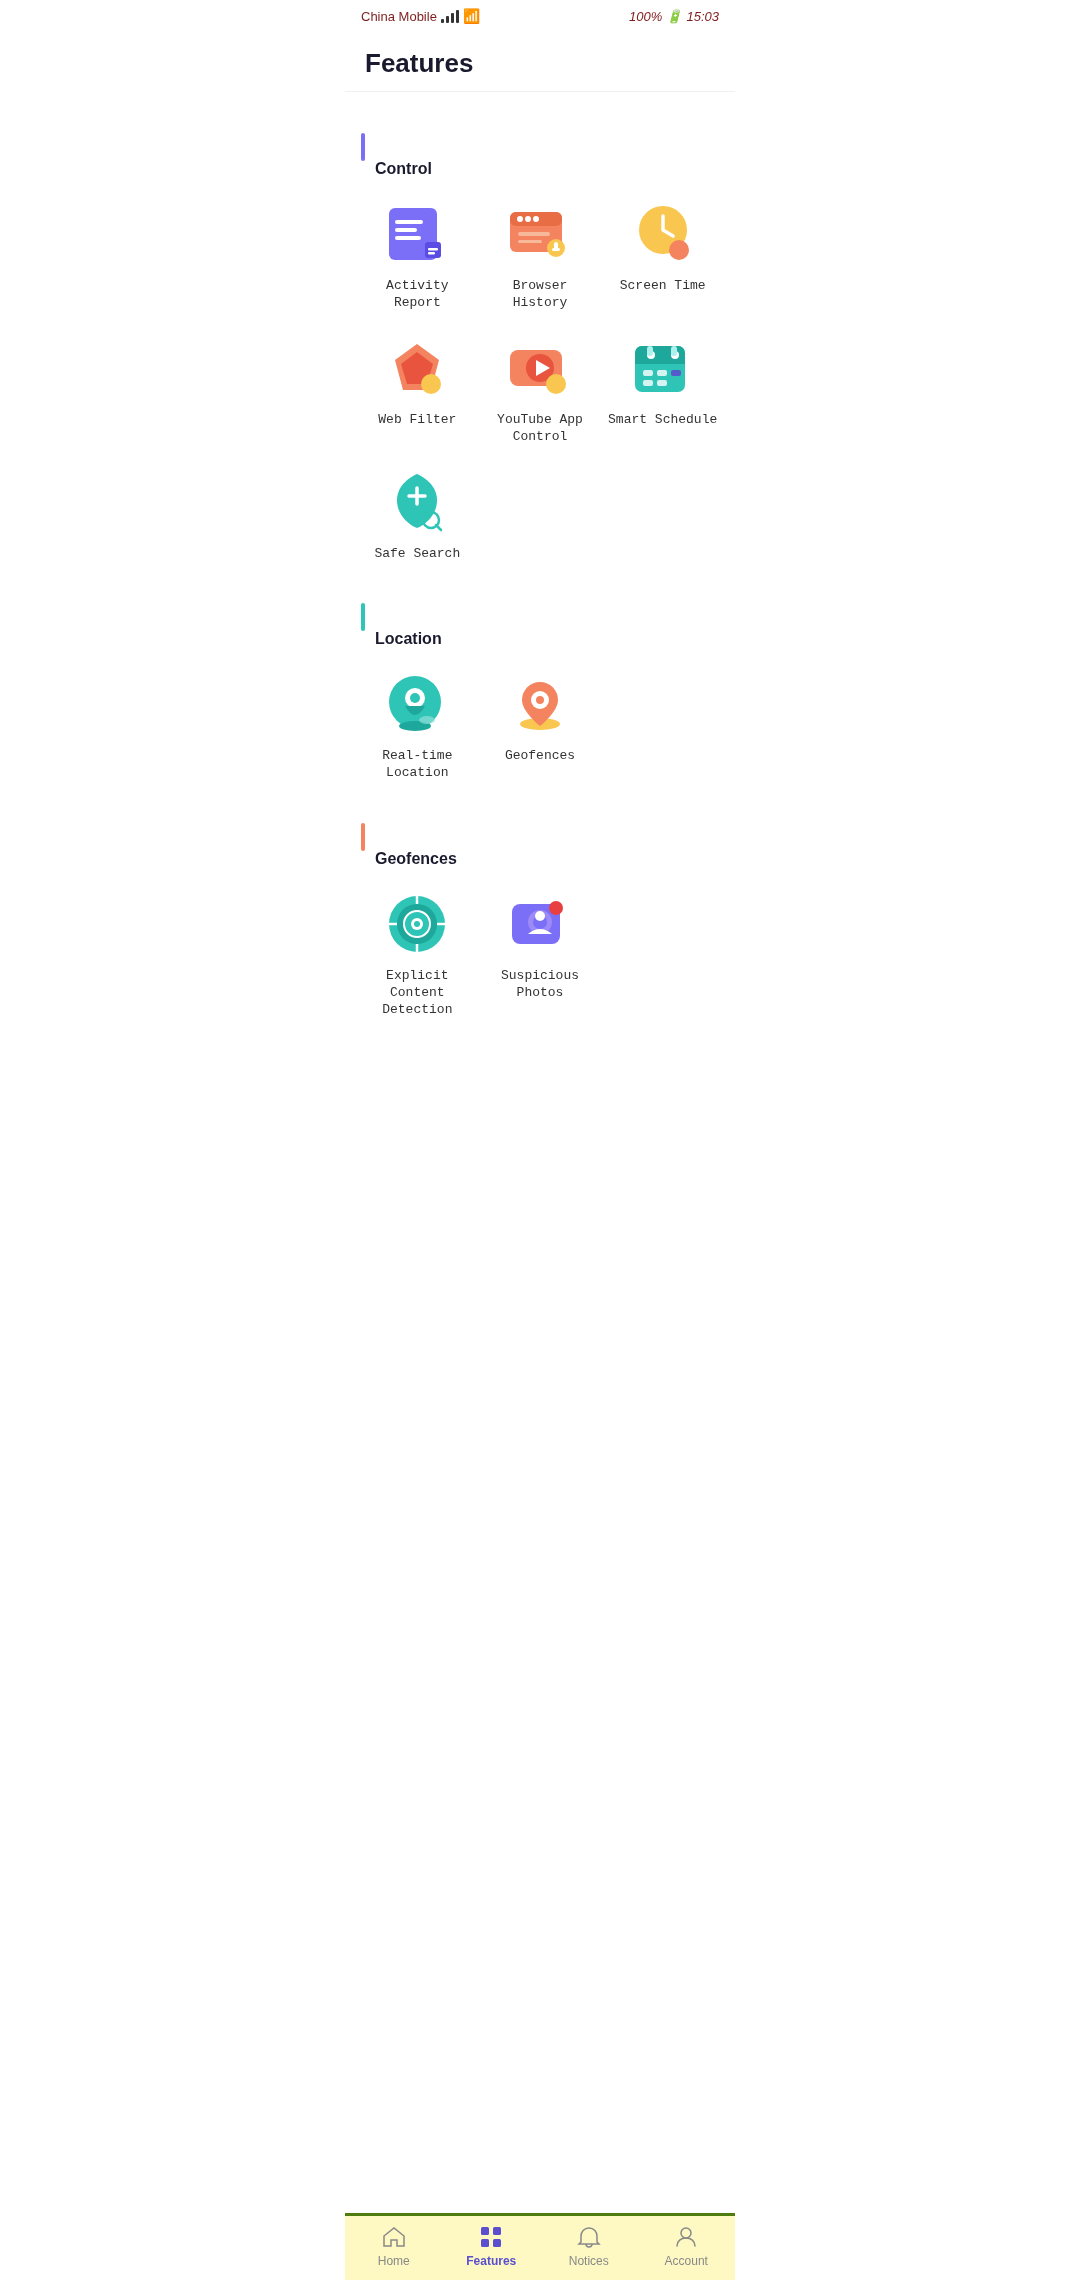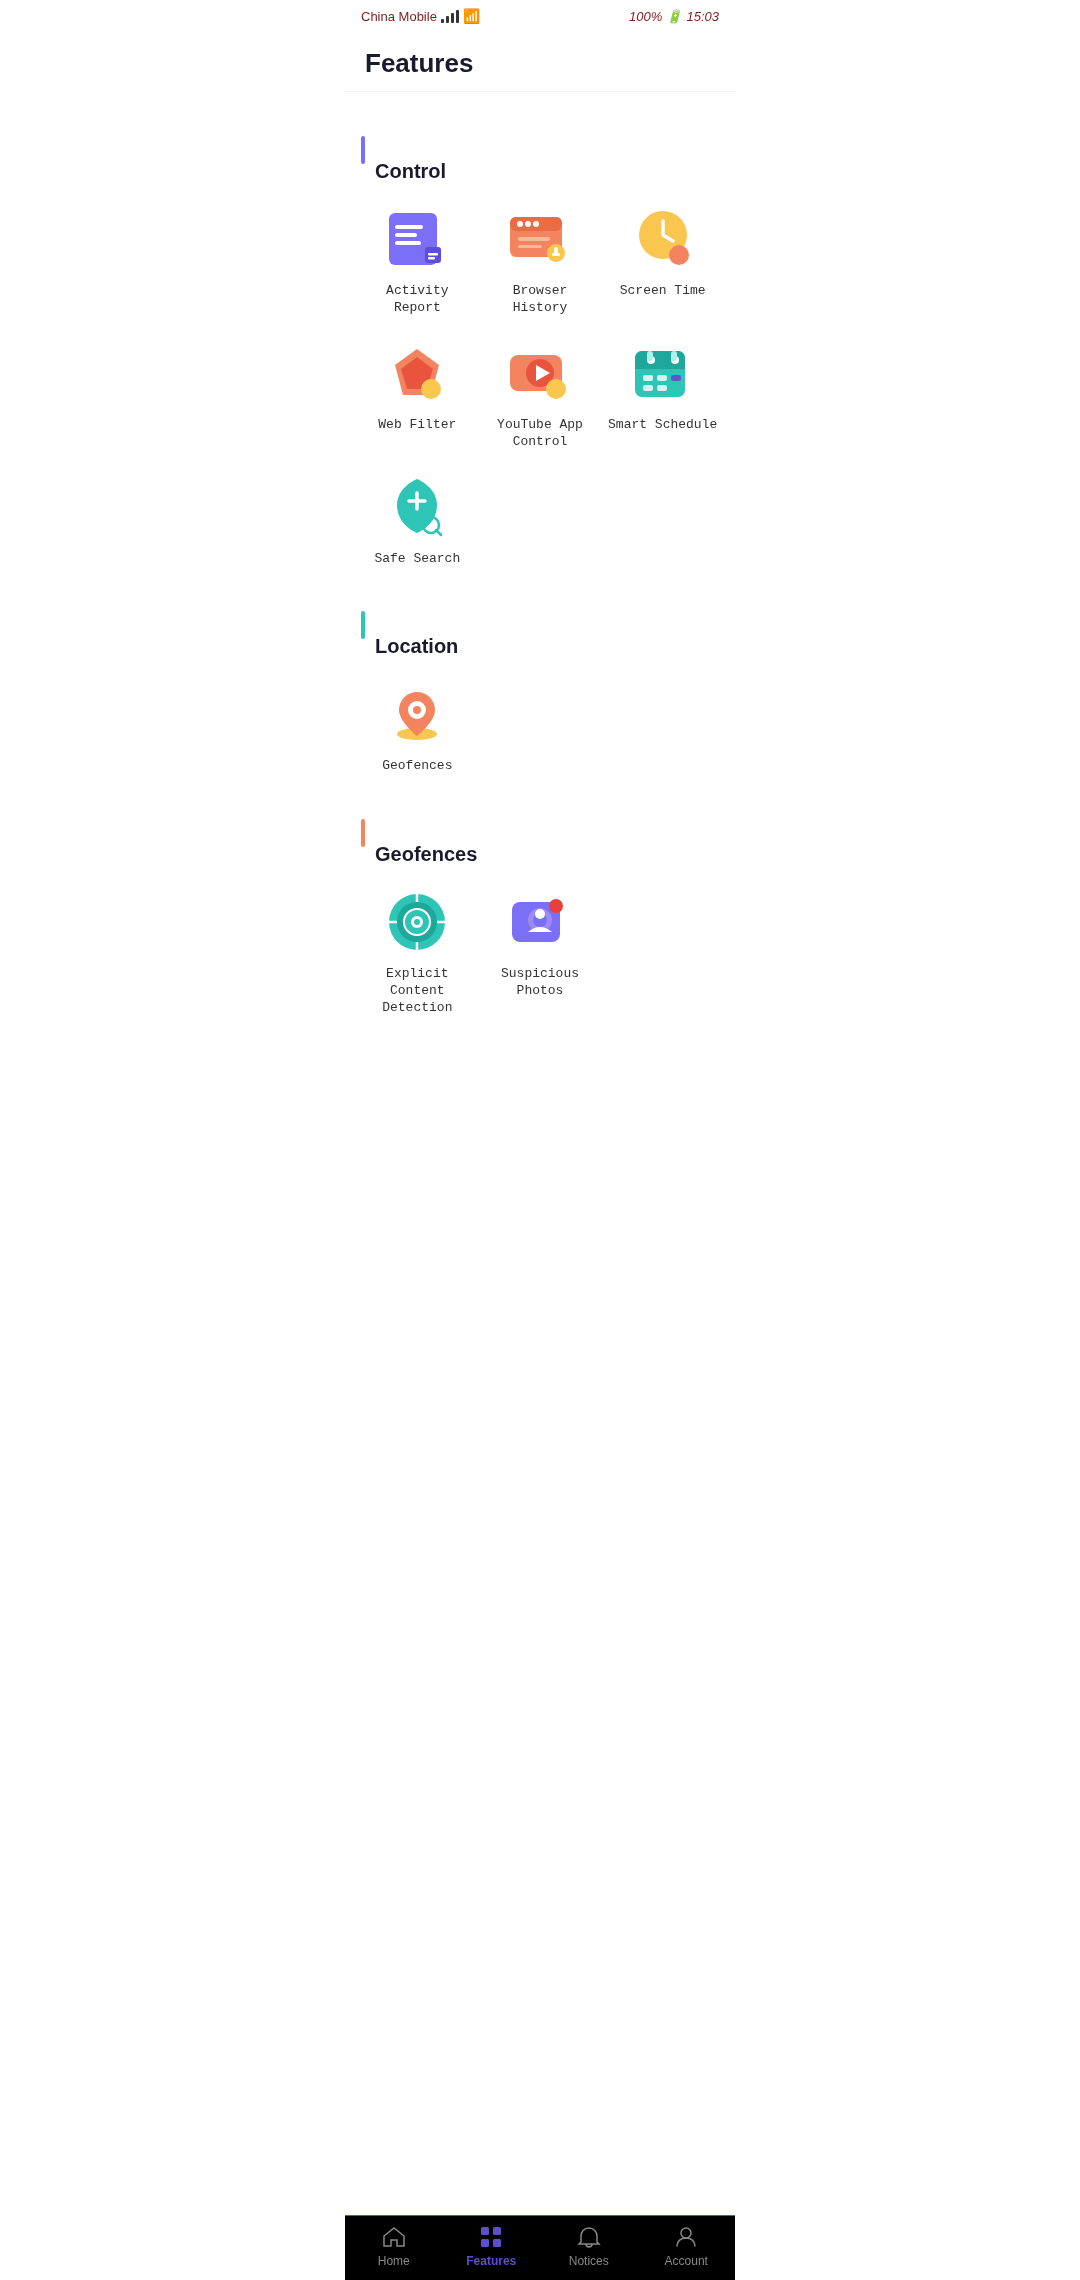--- a/index.html
+++ b/index.html
@@ -52,21 +52,21 @@
       align-items: center;
       gap: 10px;
       margin-bottom: 20px;
     }
     .section-bar {
       width: 4px;
       height: 28px;
       border-radius: 2px;
     }
     .section-title {
-      font-size: 20px;
+      font-size: 16px;
       font-weight: 600;
       color: #1a1a2e;
       margin-top: 44px;
     }
 
     
     .features-grid {
       display: grid;
       grid-template-columns: repeat(3, 1fr);
       gap: 20px 10px;
@@ -97,22 +97,22 @@
       line-height: 1.3;
     }
 
     
     .bottom-nav {
       position: fixed;
       bottom: 0;
       left: 50%;
       transform: translateX(-50%);
       width: 390px;
-      background: #000000;
-      border-top: 1px solid #4d7c0f;
+      background: #fef9c3;
+      border-top: 3px solid #4d7c0f;
       display: flex;
       justify-content: space-around;
       align-items: center;
       padding: 8px 0 12px;
     }
     .nav-item {
       display: flex;
       flex-direction: column;
       align-items: center;
       gap: 4px;
@@ -274,20 +274,34 @@
     </div>
   </div>
 
   <div class="section">
     <div class="section-header">
       <div class="section-bar" style="background:#2ec4b6"></div>
       <span class="section-title">Location</span>
     </div>
     <div class="features-grid">
 
+      <div class="feature-item">
+        <div class="feature-icon">
+          <svg viewBox="0 0 72 72" fill="none">
+            <circle cx="34" cy="34" r="26" fill="#2ec4b6"></circle>
+            <circle cx="34" cy="30" r="10" fill="white"></circle>
+            <circle cx="34" cy="30" r="5" fill="#2ec4b6"></circle>
+            <ellipse cx="34" cy="58" rx="16" ry="5" fill="#1ea89c"></ellipse>
+            <path d="M24 38 Q34 54 44 38" fill="#2ec4b6"></path>
+            <path d="M24 38 Q34 56 44 38" fill="#1ea89c"></path>
+            <ellipse cx="46" cy="52" rx="8" ry="4" fill="#90e0d8" opacity="0.7"></ellipse>
+          </svg>
+        </div>
+        <span class="feature-label">Real-time Location</span>
+      </div>
 
 
       <div class="feature-item">
         <div class="feature-icon">
           <svg viewBox="0 0 72 72" fill="none">
             <ellipse cx="36" cy="56" rx="20" ry="6" fill="#f9c74f"></ellipse>
             <path d="M36 14 C26 14 18 22 18 32 C18 44 36 58 36 58 C36 58 54 44 54 32 C54 22 46 14 36 14Z" fill="#f4845f"></path>
             <circle cx="36" cy="32" r="9" fill="white"></circle>
             <circle cx="36" cy="32" r="4" fill="#f4845f"></circle>
           </svg>

